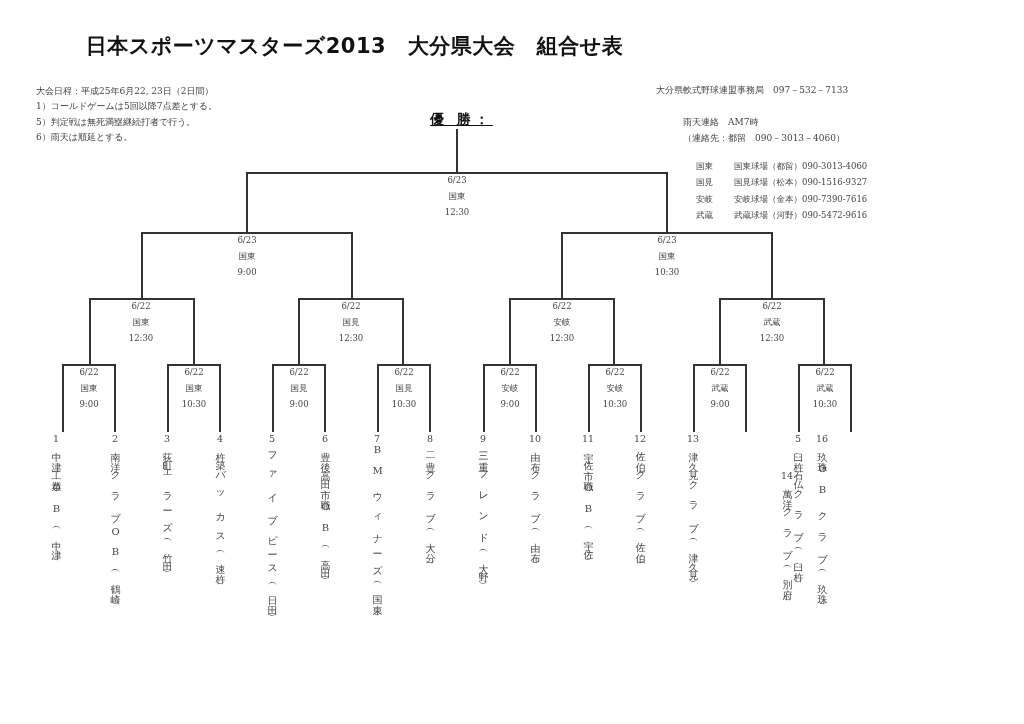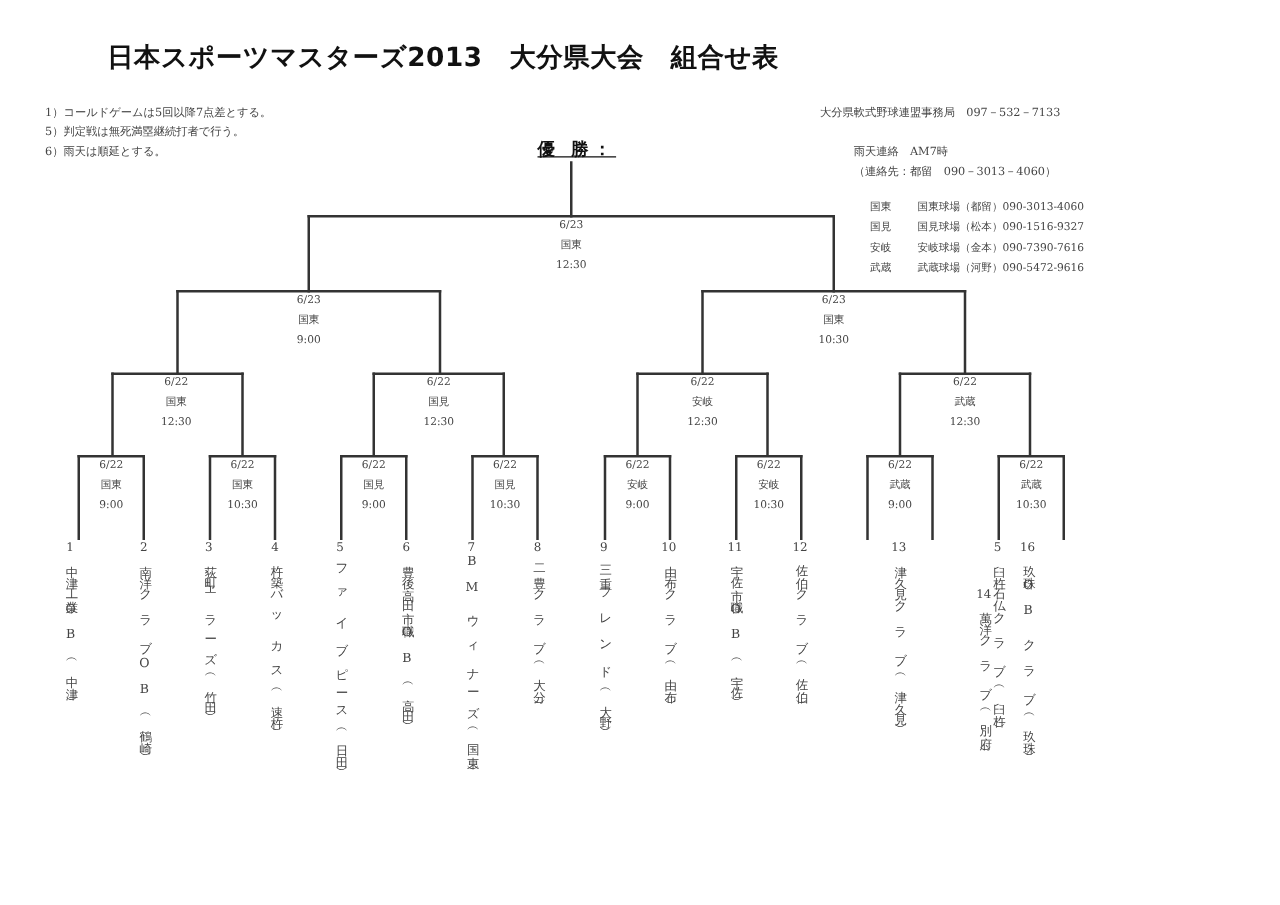--- a/index.html
+++ b/index.html
@@ -29,20 +29,21 @@
   .team .num { line-height:11px; }
   .team .nm { writing-mode:vertical-rl; text-orientation:upright; letter-spacing:9.5px;
               line-height:14px; margin:0 auto; font-size:10px; }
 </style>
 </head>
 <body>
 
 <div class="title"><span>日本スポーツマスターズ2013　大分県大会　組合せ表</span></div>
 
 <div class="rules">
+  <div>大会日程：平成25年6月22, 23日（2日間）</div>
   <div>1）コールドゲームは5回以降7点差とする。</div>
   <div>5）判定戦は無死満塁継続打者で行う。</div>
   <div>6）雨天は順延とする。</div>
 </div>
 
 <div class="contact">大分県軟式野球連盟事務局　097－532－7133</div>
 <div class="rainline">
   <div>雨天連絡　AM7時</div>
   <div>（連絡先：都留　090－3013－4060）</div>
 </div>
@@ -241,21 +242,21 @@
     <div class="nm">由布クラブ︵由布︶</div>
   </div>
 <div class="team" style="left:588px;">
     <div class="num">11</div>
     <div class="nm">宇佐市職OB︵宇佐︶</div>
   </div>
 <div class="team" style="left:640px;">
     <div class="num">12</div>
     <div class="nm">佐伯クラブ︵佐伯︶</div>
   </div>
-<div class="team" style="left:719px;">
+<div class="team" style="left:693px;">
     <div class="num">13</div>
     <div class="nm">津久見クラブ︵津久見︶</div>
   </div>
 <div class="team" style="left:787px;margin-top:37px;">
     <div class="num">14</div>
     <div class="nm">萬洋クラブ︵別府︶</div>
   </div>
 <div class="team" style="left:798px;">
     <div class="num">5</div>
     <div class="nm">臼杵石仏クラブ︵臼杵︶</div>

